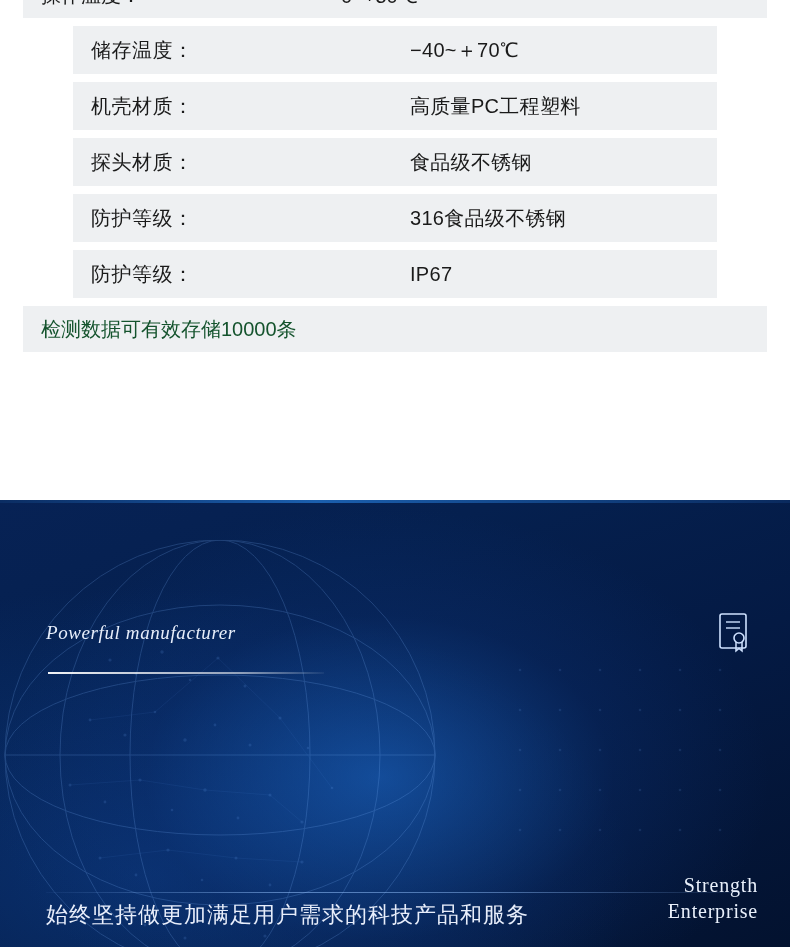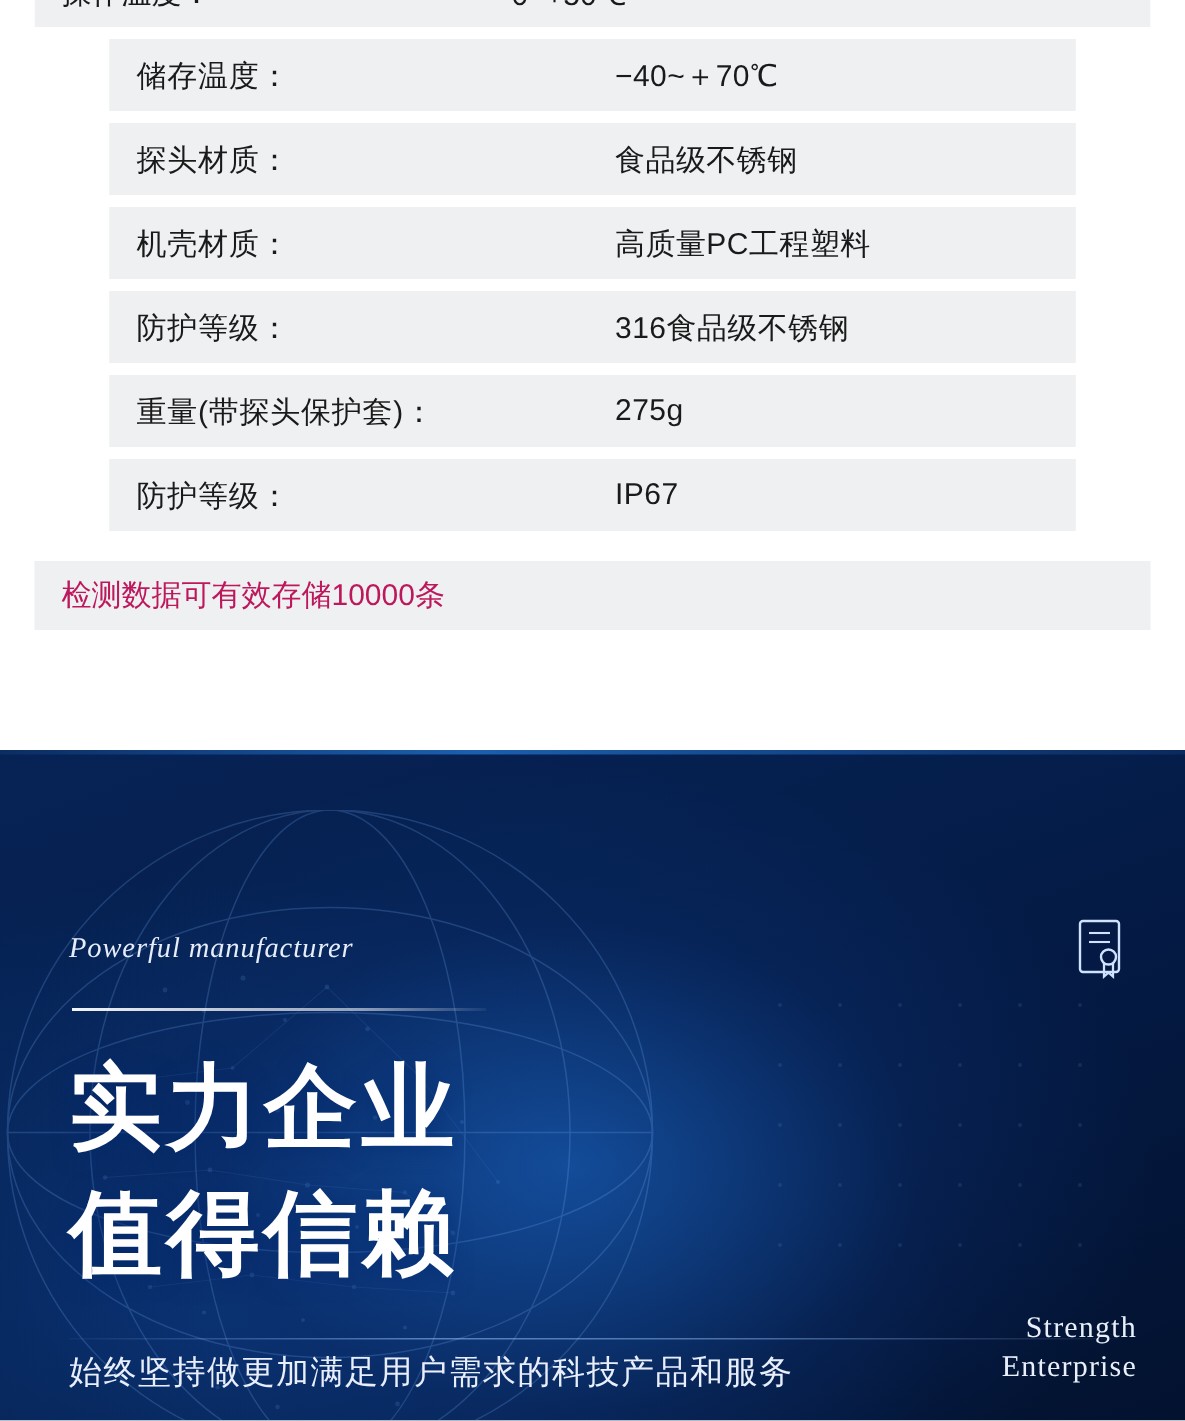--- a/index.html
+++ b/index.html
@@ -54,27 +54,27 @@
   }
 
   .spec-value {
     padding-left: 8px;
     letter-spacing: 0.3px;
   }
 
   .spec-note {
     background: #eef0f2;
     width: 744px;
-    margin: 12px auto 0 auto;
+    margin: 0 auto 0 auto;
     height: 46px;
     line-height: 46px;
     padding-left: 18px;
     box-sizing: border-box;
     font-size: 20px;
-    color: #be185d;
+    color: #14532d;
   }
 
   
   .clip-top {
     height: 18px;
     overflow: hidden;
     width: 744px;
     margin: 0 auto;
     position: relative;
   }
@@ -236,34 +236,30 @@
     </div>
   </div>
 
   <table class="spec-table">
     <tbody>
       <tr class="spec-row">
         <td class="spec-label">储存温度：</td>
         <td class="spec-value">−40~＋70℃</td>
       </tr>
       <tr class="spec-row">
+        <td class="spec-label">机壳材质：</td>
+        <td class="spec-value">高质量PC工程塑料</td>
+      </tr>
+      <tr class="spec-row">
         <td class="spec-label">探头材质：</td>
         <td class="spec-value">食品级不锈钢</td>
       </tr>
       <tr class="spec-row">
-        <td class="spec-label">机壳材质：</td>
-        <td class="spec-value">高质量PC工程塑料</td>
-      </tr>
-      <tr class="spec-row">
         <td class="spec-label">防护等级：</td>
         <td class="spec-value">316食品级不锈钢</td>
-      </tr>
-      <tr class="spec-row">
-        <td class="spec-label">重量(带探头保护套)：</td>
-        <td class="spec-value">275g</td>
       </tr>
       <tr class="spec-row">
         <td class="spec-label">防护等级：</td>
         <td class="spec-value">IP67</td>
       </tr>
     </tbody>
   </table>
 
   <div class="spec-note">检测数据可有效存储10000条</div>
 </section>
@@ -368,22 +364,20 @@
       <line x1="8" y1="10" x2="22" y2="10" stroke="#cfe2ff" stroke-width="1.4"></line>
       <line x1="8" y1="16" x2="22" y2="16" stroke="#cfe2ff" stroke-width="1.4"></line>
       <circle cx="21" cy="26" r="5" fill="none" stroke="#cfe2ff" stroke-width="1.6"></circle>
       <path d="M18 30 L18 39 L21 36.5 L24 39 L24 30" fill="none" stroke="#cfe2ff" stroke-width="1.5"></path>
     </svg>
   </div>
 
   <div class="banner-inner">
     <div class="eyebrow">Powerful manufacturer</div>
     <div class="rule"></div>
-    <div class="headline1">实力企业</div>
-    <div class="headline2">值得信赖</div>
   </div>
 
   <div class="side-en">
     <div>Strength</div>
     <div>Enterprise</div>
   </div>
 
   <div class="divider-glow"></div>
   <div class="subline">始终坚持做更加满足用户需求的科技产品和服务</div>
 </section>

